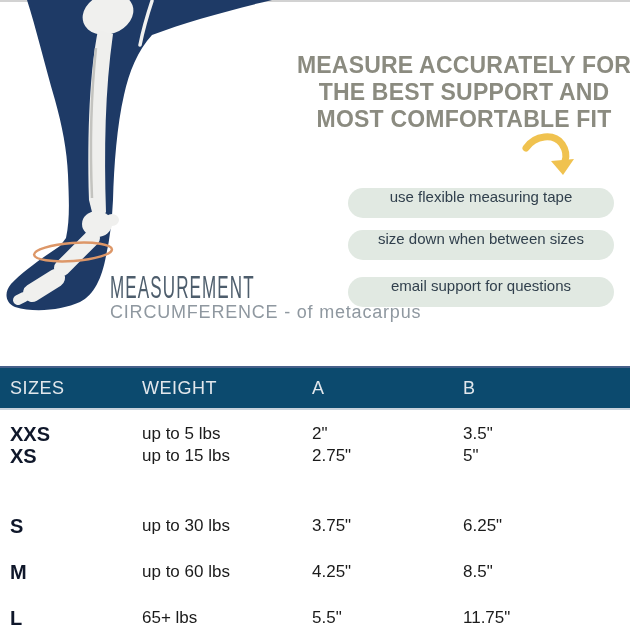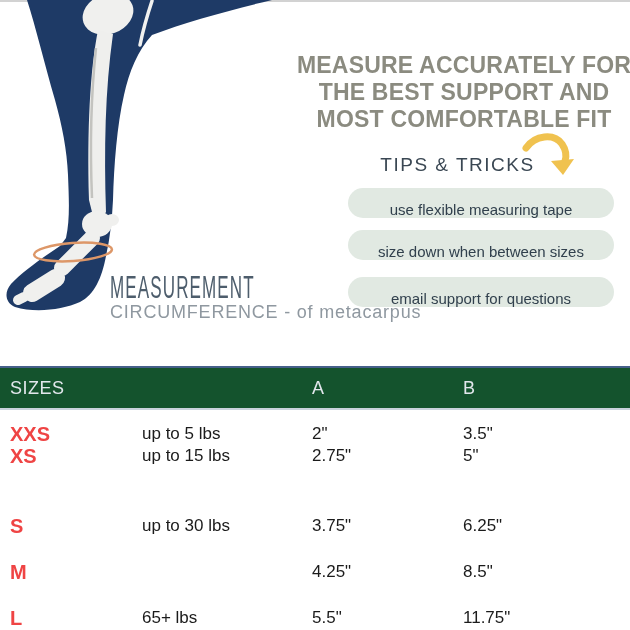--- a/index.html
+++ b/index.html
@@ -35,40 +35,40 @@
     color: #8b8b80; letter-spacing: 0.2px;
   }
   .tips-title {
     position: absolute; left: 330px; top: 154px; width: 255px;
     text-align: center; font-size: 19px; color: #3a4753; letter-spacing: 1.5px;
   }
   .arrow-wrap { position: absolute; left: 518px; top: 130px; }
   .pill {
     position: absolute; left: 348px; width: 266px; height: 30px;
     background: #e1e9e2; border-radius: 16px;
-    display: flex; align-items: flex-end; justify-content: center;
+    display: flex; align-items: flex-start; justify-content: center;
     font-size: 15px; color: #31404d; white-space: nowrap;
   }
   .pill-1 { top: 188px; }
   .pill-2 { top: 230px; }
   .pill-3 { top: 277px; }
   .size-table { position: absolute; left: 0; top: 0; width: 630px; height: 630px; }
   .thead {
     position: absolute; left: 0; top: 366px; width: 630px; height: 44px;
-    background: #14532d;
+    background: #0c4a6e;
     border-top: 2px solid #46608a;
     border-bottom: 2px solid #c9d2dc;
   }
   .thead span {
     position: absolute; top: 0; line-height: 40px;
     font-size: 18px; color: #e2e7ec; letter-spacing: 0.5px;
   }
   .trow { position: absolute; left: 0; width: 630px; height: 46px; }
   .trow span { position: absolute; top: 0; line-height: 46px; font-size: 17px; color: #1b1b1b; }
-  .trow .c-size { font-size: 20px; font-weight: 700; color: #ef4444; }
+  .trow .c-size { font-size: 20px; font-weight: 700; color: #0f172a; }
   .c-size  { left: 10px; }
   .c-weight{ left: 142px; }
   .c-a     { left: 312px; }
   .c-b     { left: 463px; }
   .r-0 { top: 411px; } .r-1 { top: 433px; } .r-2 { top: 503px; }
   .r-3 { top: 549px; } .r-4 { top: 595px; }
 </style>
 </head>
 <body>
 
@@ -111,21 +111,20 @@
 
   <div class="measure-title">MEASUREMENT</div>
   <div class="measure-sub">CIRCUMFERENCE - of metacarpus</div>
 
   <div class="heading">
     <div>MEASURE ACCURATELY FOR</div>
     <div>THE BEST SUPPORT AND</div>
     <div>MOST COMFORTABLE FIT</div>
   </div>
 
-  <div class="tips-title">TIPS &amp; TRICKS</div>
 
   <div class="arrow-wrap">
     <svg width="62" height="50" viewBox="0 0 62 50" aria-hidden="true">
       <path d="M 8,18 C 17,5 36,3 44,14 C 48,20 49,25 47,31" stroke="#f0c24f" stroke-width="7" fill="none" stroke-linecap="round"></path>
       <polygon points="45,45 33,31 56,29" fill="#f0c24f"></polygon>
     </svg>
   </div>
 
   <div class="pill pill-1">
     <span>use flexible measuring tape</span>
@@ -134,20 +133,21 @@
     <span>size down when between sizes</span>
   </div>
   <div class="pill pill-3">
     <span>email support for questions</span>
   </div>
 
   <div class="size-table">
 
     <div class="thead">
       <span class="c-size">SIZES</span>
+      <span class="c-weight">WEIGHT</span>
       <span class="c-a">A</span>
       <span class="c-b">B</span>
     </div>
 
     <div class="trow r-0">
       <span class="c-size">XXS</span>
       <span class="c-weight">up to 5 lbs</span>
       <span class="c-a">2"</span>
       <span class="c-b">3.5"</span>
     </div>
@@ -158,20 +158,21 @@
       <span class="c-b">5"</span>
     </div>
     <div class="trow r-2">
       <span class="c-size">S</span>
       <span class="c-weight">up to 30 lbs</span>
       <span class="c-a">3.75"</span>
       <span class="c-b">6.25"</span>
     </div>
     <div class="trow r-3">
       <span class="c-size">M</span>
+      <span class="c-weight">up to 60 lbs</span>
       <span class="c-a">4.25"</span>
       <span class="c-b">8.5"</span>
     </div>
     <div class="trow r-4">
       <span class="c-size">L</span>
       <span class="c-weight">65+ lbs</span>
       <span class="c-a">5.5"</span>
       <span class="c-b">11.75"</span>
     </div>
 

